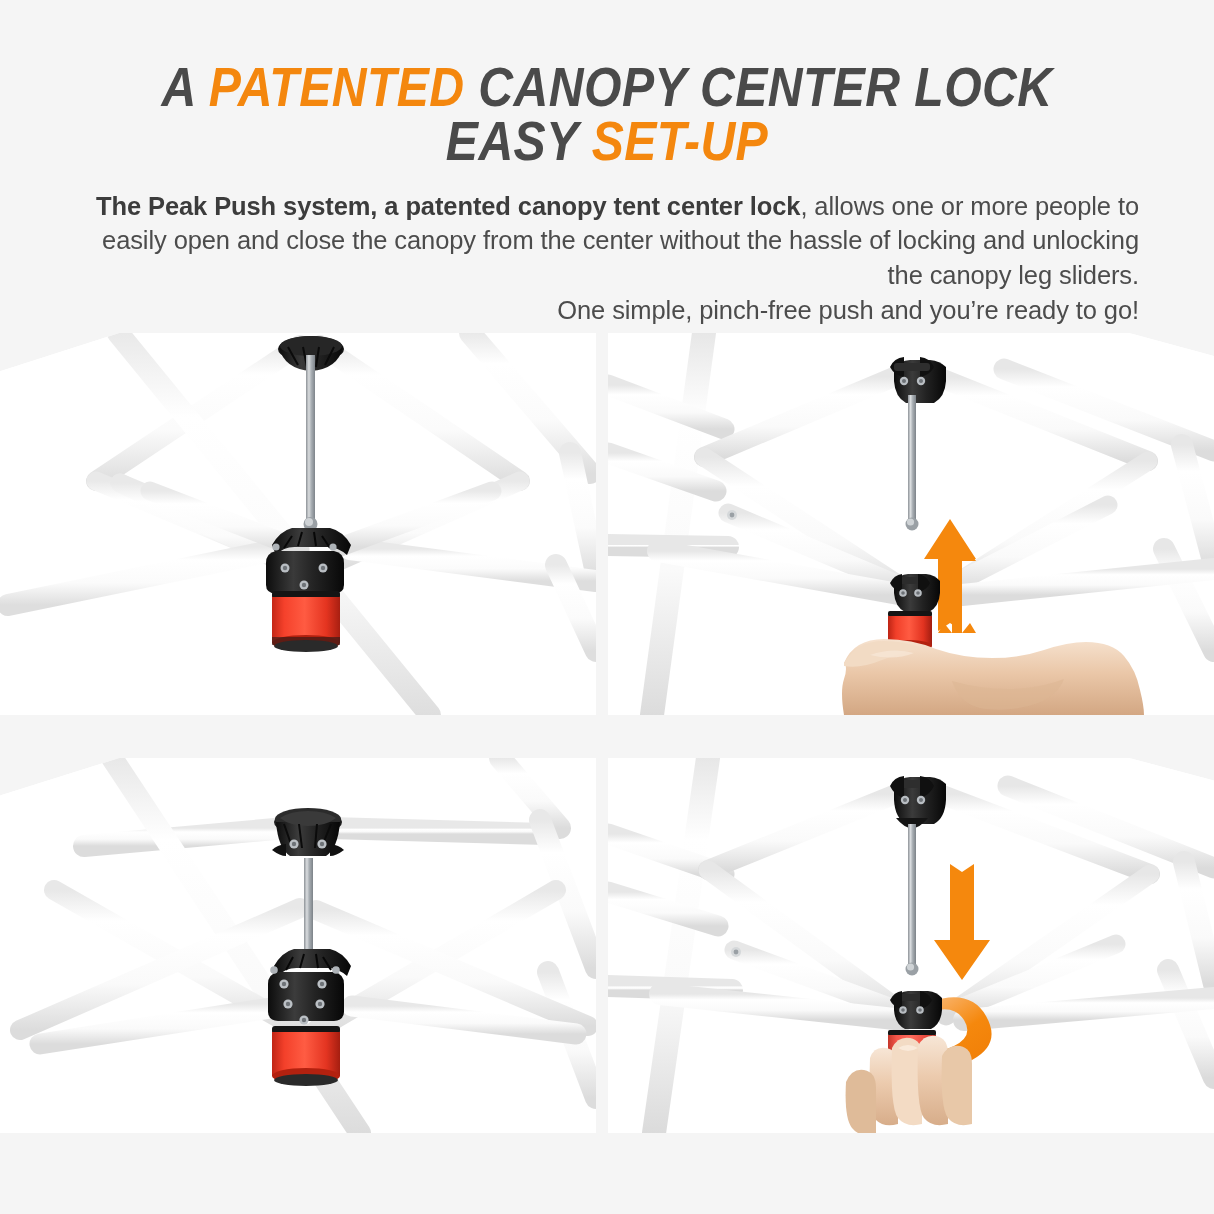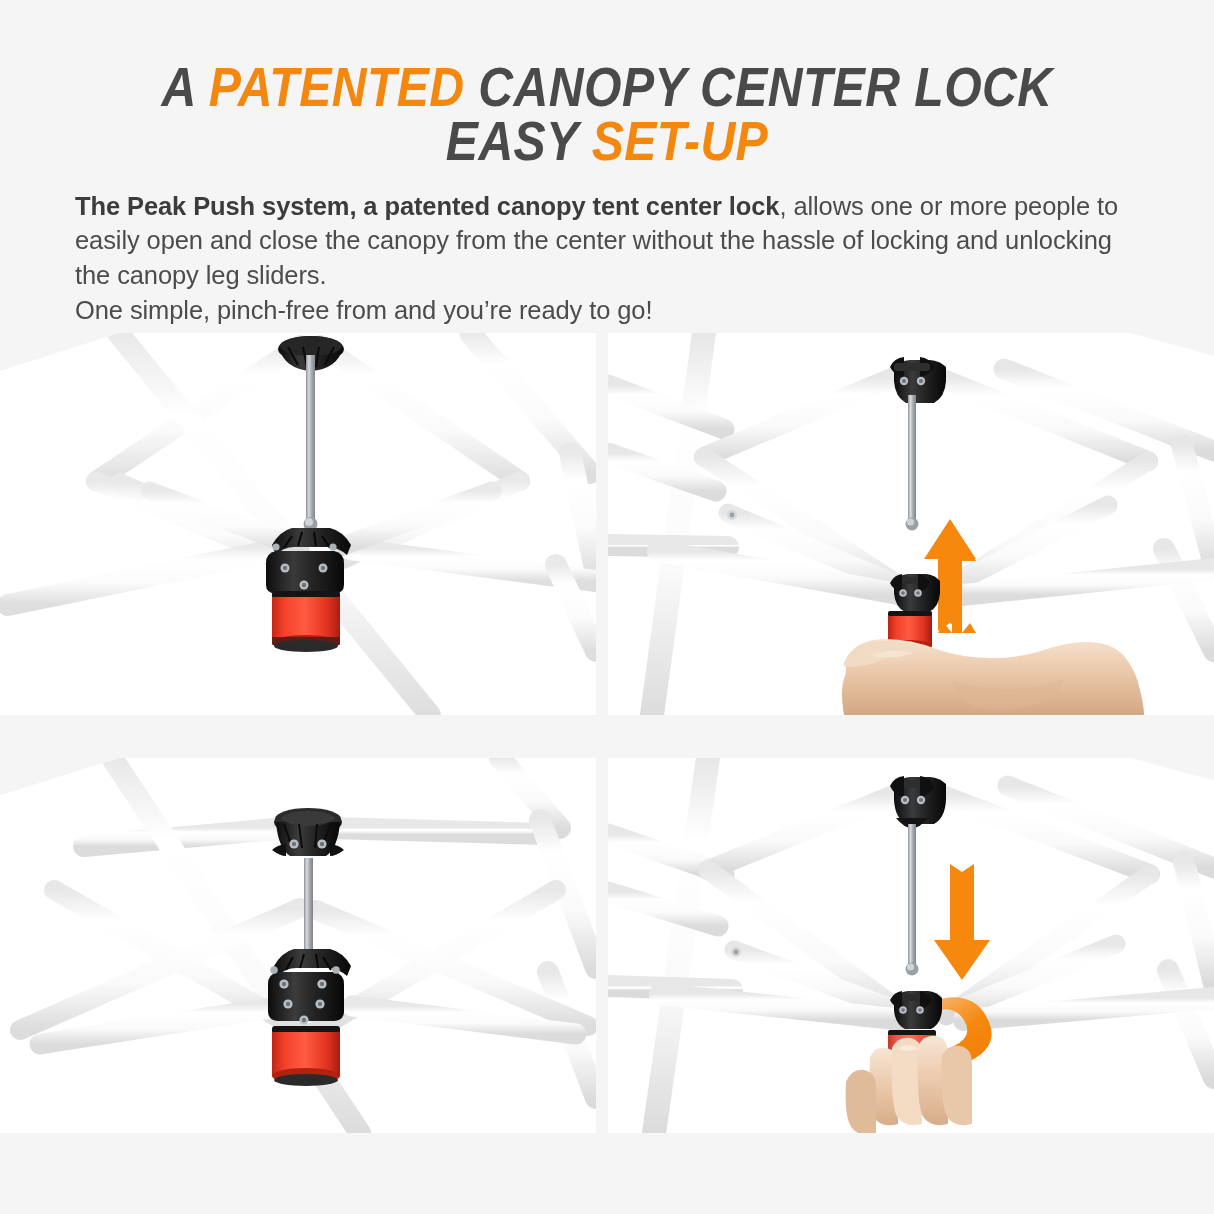--- a/index.html
+++ b/index.html
@@ -28,21 +28,21 @@
   }
   .headline .hl-line { display:block; }
   .headline .accent { color:#f4870e; }
 
   .subcopy {
     margin:20px auto 0;
     width:1064px;
     font-size:25.5px;
     line-height:1.36;
     color:#4c4c4c;
-    text-align:left;
+    text-align:right;
     letter-spacing:-0.1px;
   }
   .subcopy .lead { font-weight:bold; color:#3c3c3c; }
   .subcopy p { margin:0; }
 
   
   .panels { position:absolute; left:0; top:333px; width:1214px; height:800px; }
 
   .panel {
     position:absolute;
@@ -77,21 +77,21 @@
 
 <div class="header">
 
   <div class="headline">
     <span class="hl-line"><span>A </span><span class="accent">PATENTED</span><span> CANOPY CENTER LOCK</span></span>
     <span class="hl-line"><span>EASY </span><span class="accent">SET-UP</span></span>
   </div>
 
   <div class="subcopy">
     <p><span class="lead">The Peak Push system, a patented canopy tent center lock</span><span>, allows one or more people to easily open and close the canopy from the center without the hassle of locking and unlocking the canopy leg sliders.</span></p>
-    <p>One simple, pinch-free from and you’re ready to go!</p>
+    <p>One simple, pinch-free push and you’re ready to go!</p>
   </div>
 </div>
 
 <div class="panels">
 
   <div class="panel" id="panel-1">
     <svg class="panel-svg" viewBox="0 0 596 382" preserveAspectRatio="none">
       <defs>
         <linearGradient id="tube1" x1="0" y1="0" x2="0" y2="1">
           <stop offset="0%" stop-color="#e9e9e9"></stop>

